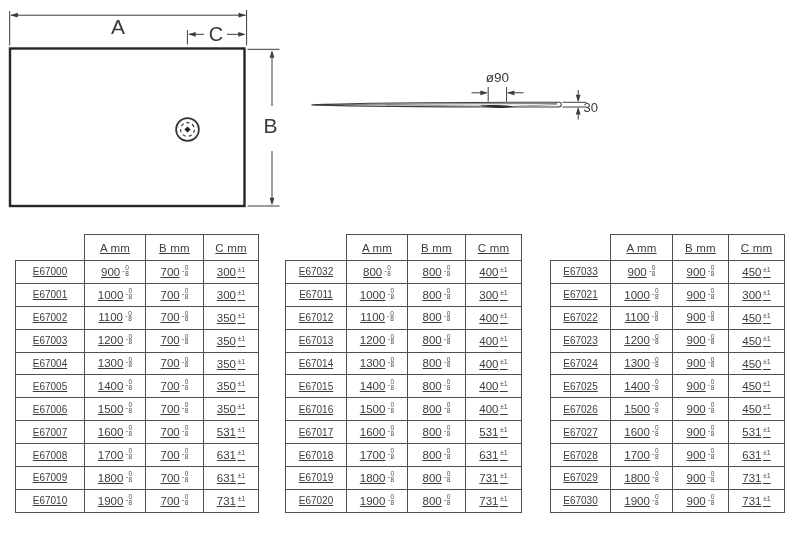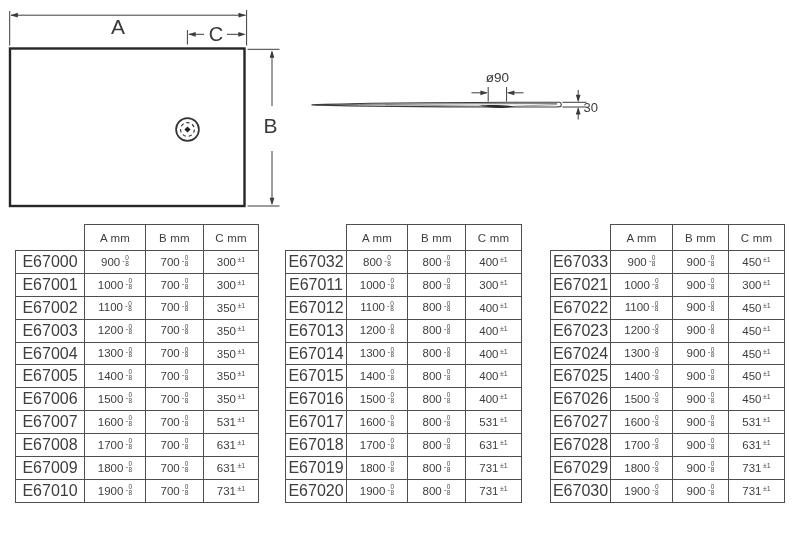--- a/index.html
+++ b/index.html
@@ -6,34 +6,34 @@
   body {
     width:800px; height:536px; overflow:hidden; position:relative;
     font-family:"Liberation Sans", sans-serif; color:#3c3c3c;
     -webkit-font-smoothing:antialiased;
   }
   .sheet { position:absolute; inset:0; background:#fff; }
 
   svg.drawing { position:absolute; top:0; left:0; }
   svg text { font-family:"Liberation Sans", sans-serif; fill:#3a3a3a; }
 
-  .dim-table { position:absolute; top:224px; }
+  .dim-table { position:absolute; top:234px;text-decoration:underline; }
   .dim-table.t1 { left:15px; }
   .dim-table.t2 { left:285px; }
   .dim-table.t3 { left:550px; }
 
   table { border-collapse:collapse; table-layout:fixed; }
   th, td {
     border:1px solid #4f4f4f; padding:0; text-align:center; vertical-align:middle;
     font-weight:normal; color:#3d3d3d; overflow:hidden; white-space:nowrap;
   }
   thead th { height:25px; font-size:11.5px; letter-spacing:0.2px; }
   thead td.spacer { border:none; background:transparent; }
   tbody td { height:21.9px; font-size:11.5px; }
-  tbody td.code { font-size:16px; }
+  tbody td.code { font-size:10px; }
 
   
   .tol {
     display:inline-flex; align-items:center;
     margin-left:2px; transform:translateY(-2px); vertical-align:middle;
   }
   .tol .sign { font-size:8px; line-height:6px; margin-right:0.5px; color:#4a4a4a; }
   .tol .stack { display:inline-flex; flex-direction:column; font-size:6.5px; line-height:5.6px; color:#4a4a4a; text-align:left; }
   
   .tolc { font-size:7px; position:relative; top:-4px; margin-left:1.5px; color:#4a4a4a; }

